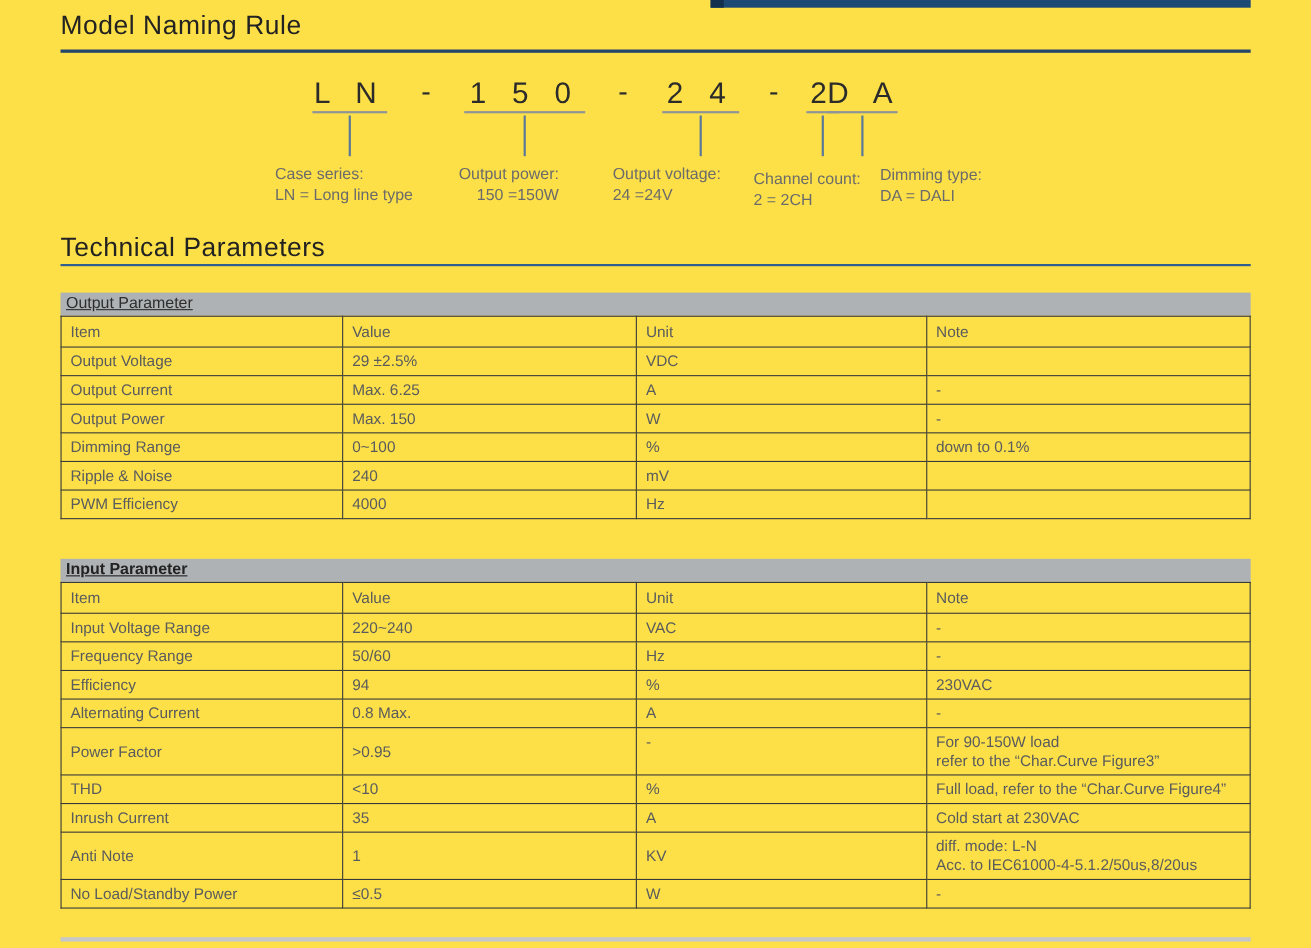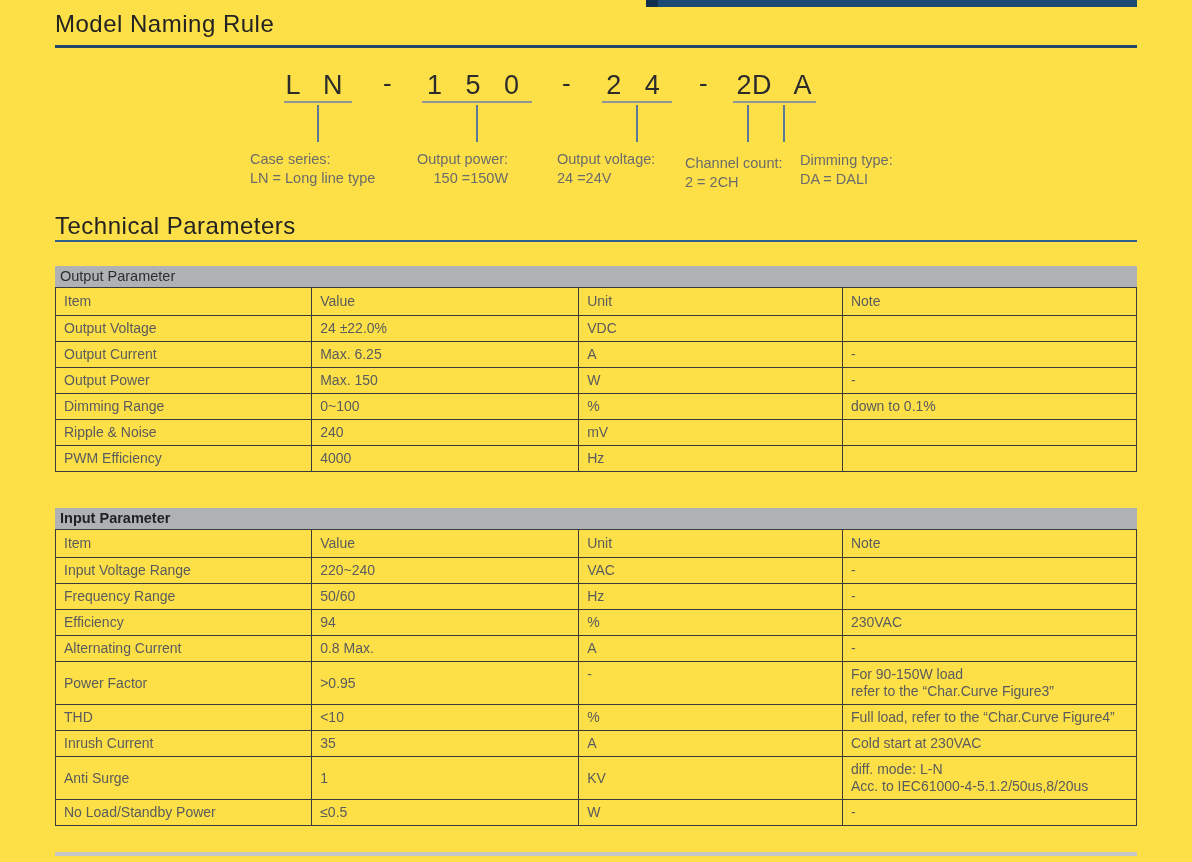--- a/index.html
+++ b/index.html
@@ -43,21 +43,21 @@
   .nl1 { left:417px; top:150px;text-align:right; }
   .nl2 { left:557px; top:150px; }
   .nl3 { left:685px; top:154px; }
   .nl4 { left:800px; top:151px; }
 
   
   .param-table { position:absolute; left:55px; width:1082px; }
   .output-table { top:266px; }
   .input-table  { top:508px; }
   .section-bar { height:21px; background:var(--section-header-bg,#aeb2b5);
-    font-size:14.5px; color:#2e2e2e; line-height:21px; padding-left:5px; }
+    font-size:14.5px; color:#2e2e2e; line-height:21px; padding-left:5px;text-decoration:underline; }
   .output-table .section-bar { font-weight:400; }
   .input-table  .section-bar { font-weight:700; color:#222; }
 
   .param-table table { width:100%; border-collapse:collapse; table-layout:fixed; }
   .param-table td {
     border:1px solid #3a3a3a; font-size:14px; font-weight:400; color:#5a5b5d;
     line-height:17px; padding:4px 8px; vertical-align:middle; overflow:hidden;
     white-space:pre-line;
   }
   .param-table thead td { padding:5px 8px; }
@@ -137,21 +137,21 @@
           <tr>
             <td class="col0">Item</td>
             <td class="col1">Value</td>
             <td class="col2">Unit</td>
             <td class="col3">Note</td>
           </tr>
         </thead>
         <tbody>
           <tr>
             <td class="col0">Output Voltage</td>
-            <td class="col1">24 ±22.0%</td>
+            <td class="col1">29 ±2.5%</td>
             <td class="col2">VDC</td>
             <td class="col3"></td>
           </tr>
           <tr>
             <td class="col0">Output Current</td>
             <td class="col1">Max. 6.25</td>
             <td class="col2">A</td>
             <td class="col3 dash">-</td>
           </tr>
           <tr>
@@ -237,21 +237,21 @@
             <td class="col2">%</td>
             <td class="col3">Full load, refer to the “Char.Curve Figure4”</td>
           </tr>
           <tr>
             <td class="col0">Inrush Current</td>
             <td class="col1">35</td>
             <td class="col2">A</td>
             <td class="col3">Cold start at 230VAC</td>
           </tr>
           <tr>
-            <td class="col0">Anti Surge</td>
+            <td class="col0">Anti Note</td>
             <td class="col1">1</td>
             <td class="col2">KV</td>
             <td class="col3">diff. mode: L-N
 Acc. to IEC61000-4-5.1.2/50us,8/20us</td>
           </tr>
           <tr>
             <td class="col0">No Load/Standby Power</td>
             <td class="col1">≤0.5</td>
             <td class="col2">W</td>
             <td class="col3 dash">-</td>

